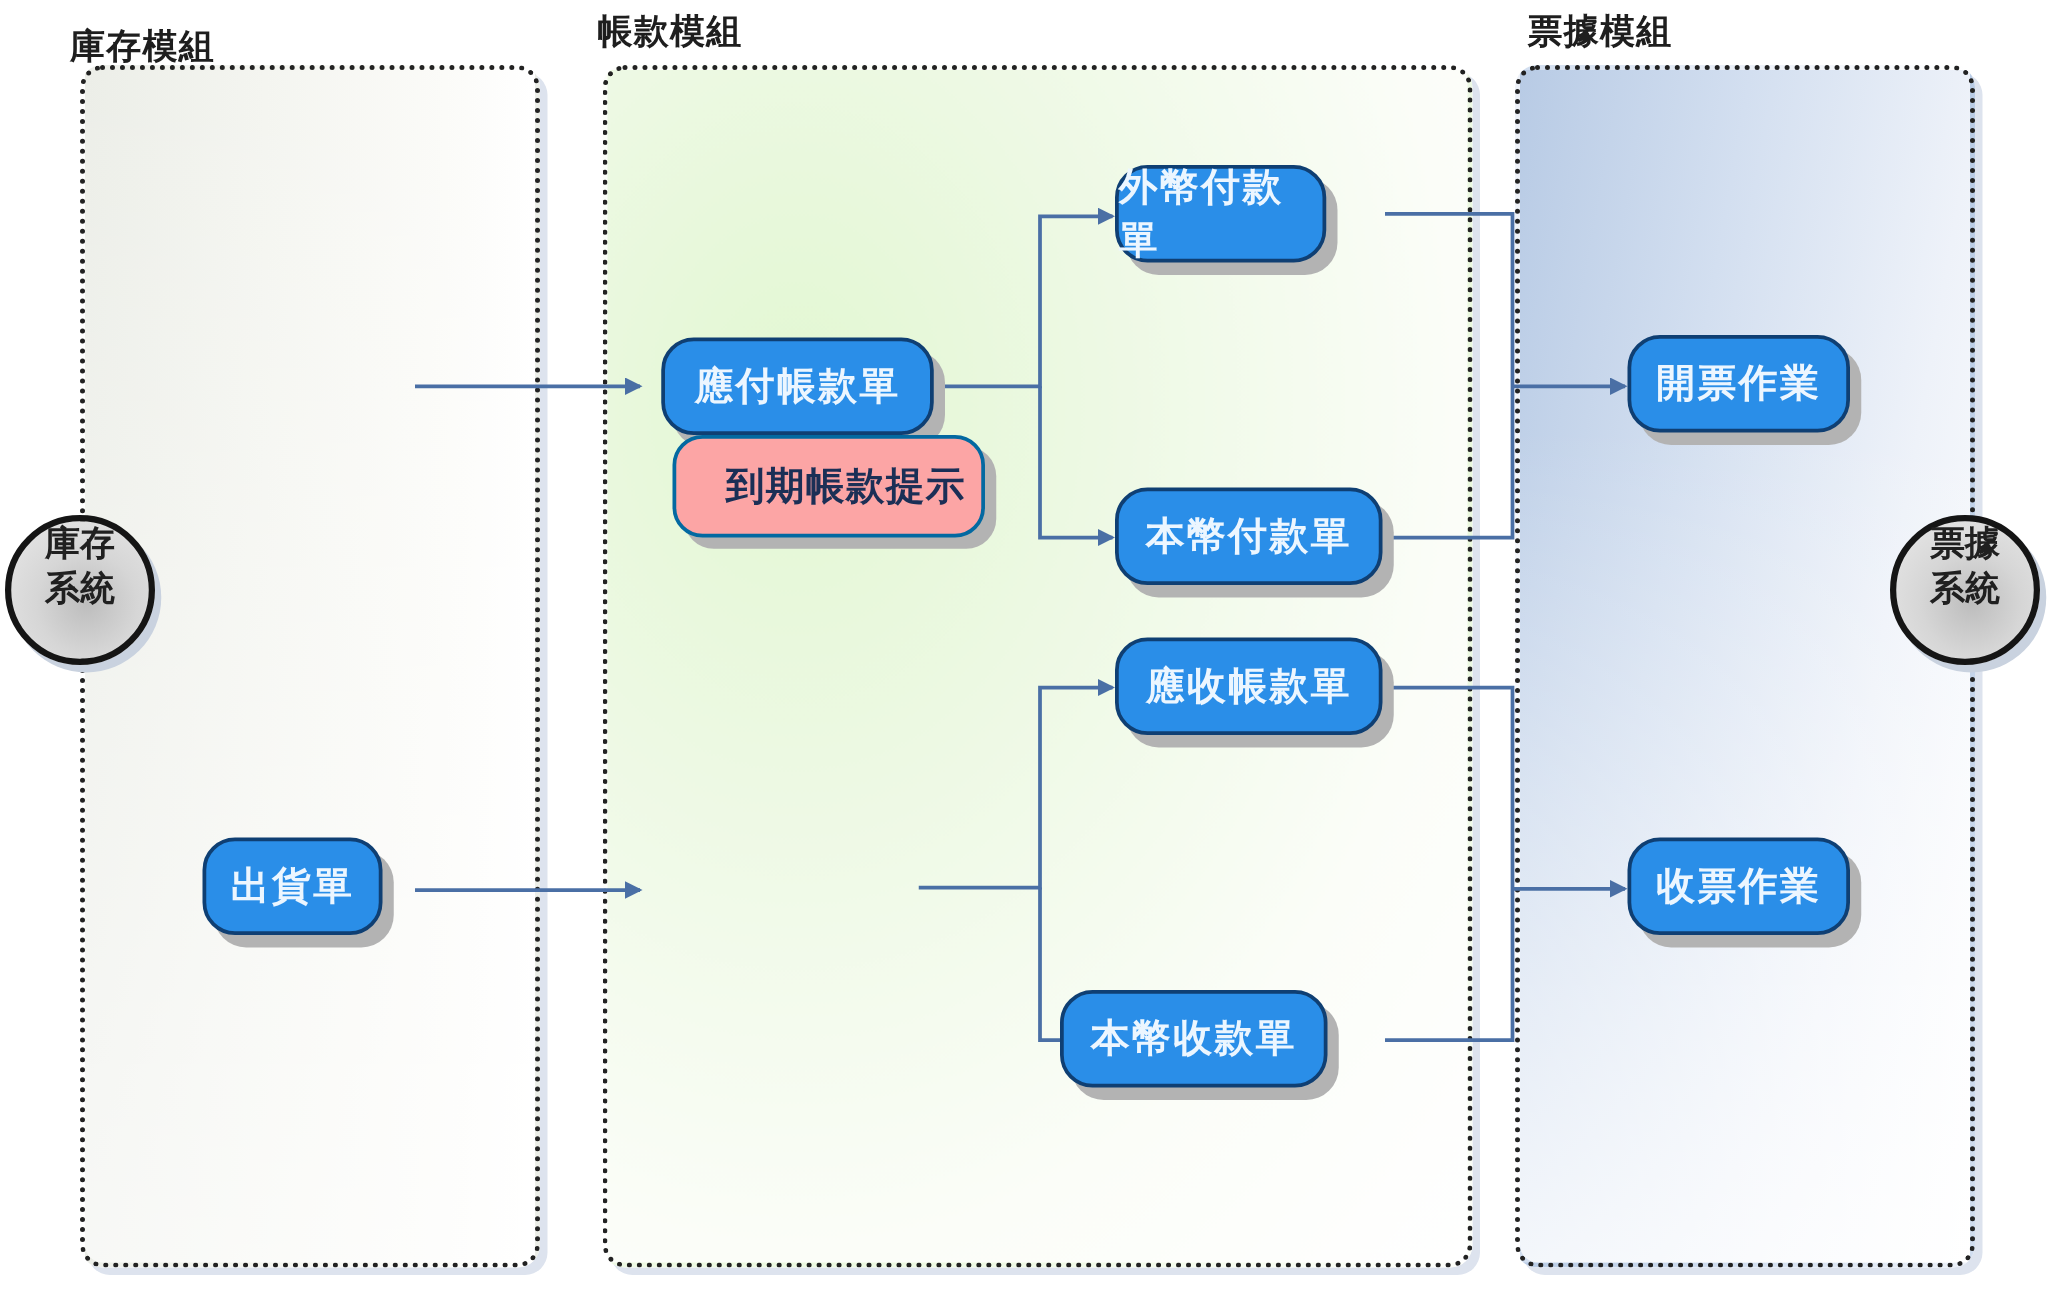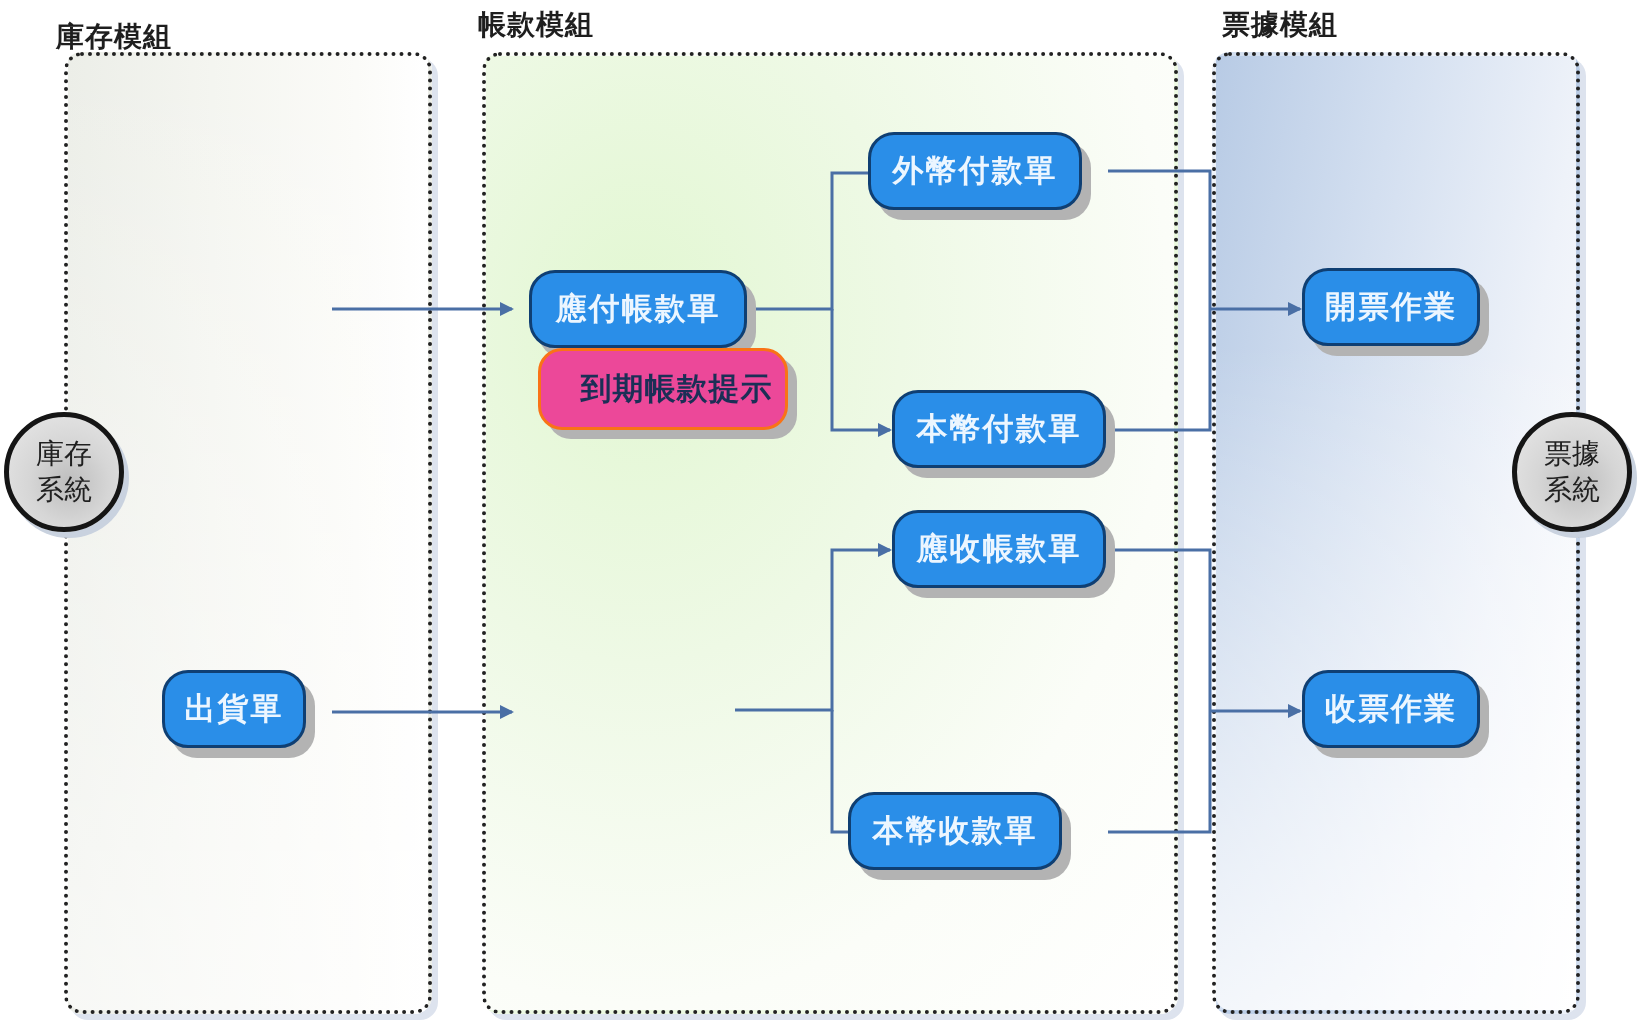--- a/index.html
+++ b/index.html
@@ -22,30 +22,30 @@
   .lane-bill::after { content:""; position:absolute; inset:0; border-radius:14px;
               background: linear-gradient(180deg, rgba(255,255,255,0) 30%, rgba(255,255,255,0.75) 100%); }
 
   svg.wires { position:absolute; left:0; top:0; width:1646px; height:1031px; pointer-events:none; }
 
   .node { position:absolute; height:78px; border-radius:26px; background:#2a8ee8;
           border:3px solid #0f3f73; box-sizing:border-box; color:#ecf6ff;
           display:flex; align-items:center; justify-content:center;
           font-size:31px; font-weight:bold; letter-spacing:2px;
           box-shadow: 9px 10px 0 #b3b3b3; cursor:pointer; }
-  .note { position:absolute; height:82px; border-radius:24px; background:#ec4899;
-          border:3px solid #f97316; box-sizing:border-box; color:#1b2f56;
+  .note { position:absolute; height:82px; border-radius:24px; background:#fca5a5;
+          border:3px solid #0369a1; box-sizing:border-box; color:#1b2f56;
           display:flex; align-items:center; justify-content:center;
           font-size:31px; font-weight:bold; letter-spacing:1px;
           box-shadow: 9px 9px 0 #b3b3b3; cursor:pointer;padding-left:27px; }
   .ext { position:absolute; width:120px; height:120px; border-radius:50%;
          border:5px solid #151515; box-sizing:border-box;
          background: radial-gradient(circle at 55% 60%, #bdbdbd 0%, #d6d6d6 45%, #e9e9e9 100%);
-         display:flex; align-items:center; justify-content:center; text-align:center;
-         font-size:28px; font-weight:normal; color:#202020; line-height:36px;
+         display:flex; align-items:flex-start; justify-content:center; text-align:center;
+         font-size:28px; font-weight:bold; color:#202020; line-height:36px;
          box-shadow: 5px 6px 0 #c9d2df; cursor:pointer; }
   .ext span { display:block; width:66px; }
 </style>
 </head>
 <body>
 
 <div class="stage">
 
   <div class="lane-title" style="left:56px;top:6px;margin-top:12px;">庫存模組</div>
   <div class="lane-title" style="left:478px;top:6px;">帳款模組</div>
@@ -84,20 +84,20 @@
   </div>
   <div class="ext" style="left:1512px;top:412px;">
     <span>票據<br>系統</span>
   </div>
 
   <div class="node" style="left:162px;top:670px;width:144px;">出貨單</div>
 
   <div class="node" style="left:514px;top:270px;width:218px;margin-left:15px;">應付帳款單</div>
   <div class="note" style="left:538px;top:348px;width:250px;">到期帳款提示</div>
 
-  <div class="node" style="left:868px;top:132px;width:214px;font-family:Liberation Mono, monospace;">外幣付款單</div>
+  <div class="node" style="left:892px;top:132px;width:169px;font-family:Liberation Mono, monospace;">外幣付款單</div>
   <div class="node" style="left:892px;top:390px;width:214px;">本幣付款單</div>
   <div class="node" style="left:892px;top:510px;width:214px;">應收帳款單</div>
   <div class="node" style="left:848px;top:792px;width:214px;">本幣收款單</div>
 
   <div class="node" style="left:1302px;top:268px;width:178px;">開票作業</div>
   <div class="node" style="left:1302px;top:670px;width:178px;">收票作業</div>
 </div>
 
 </body></html>

